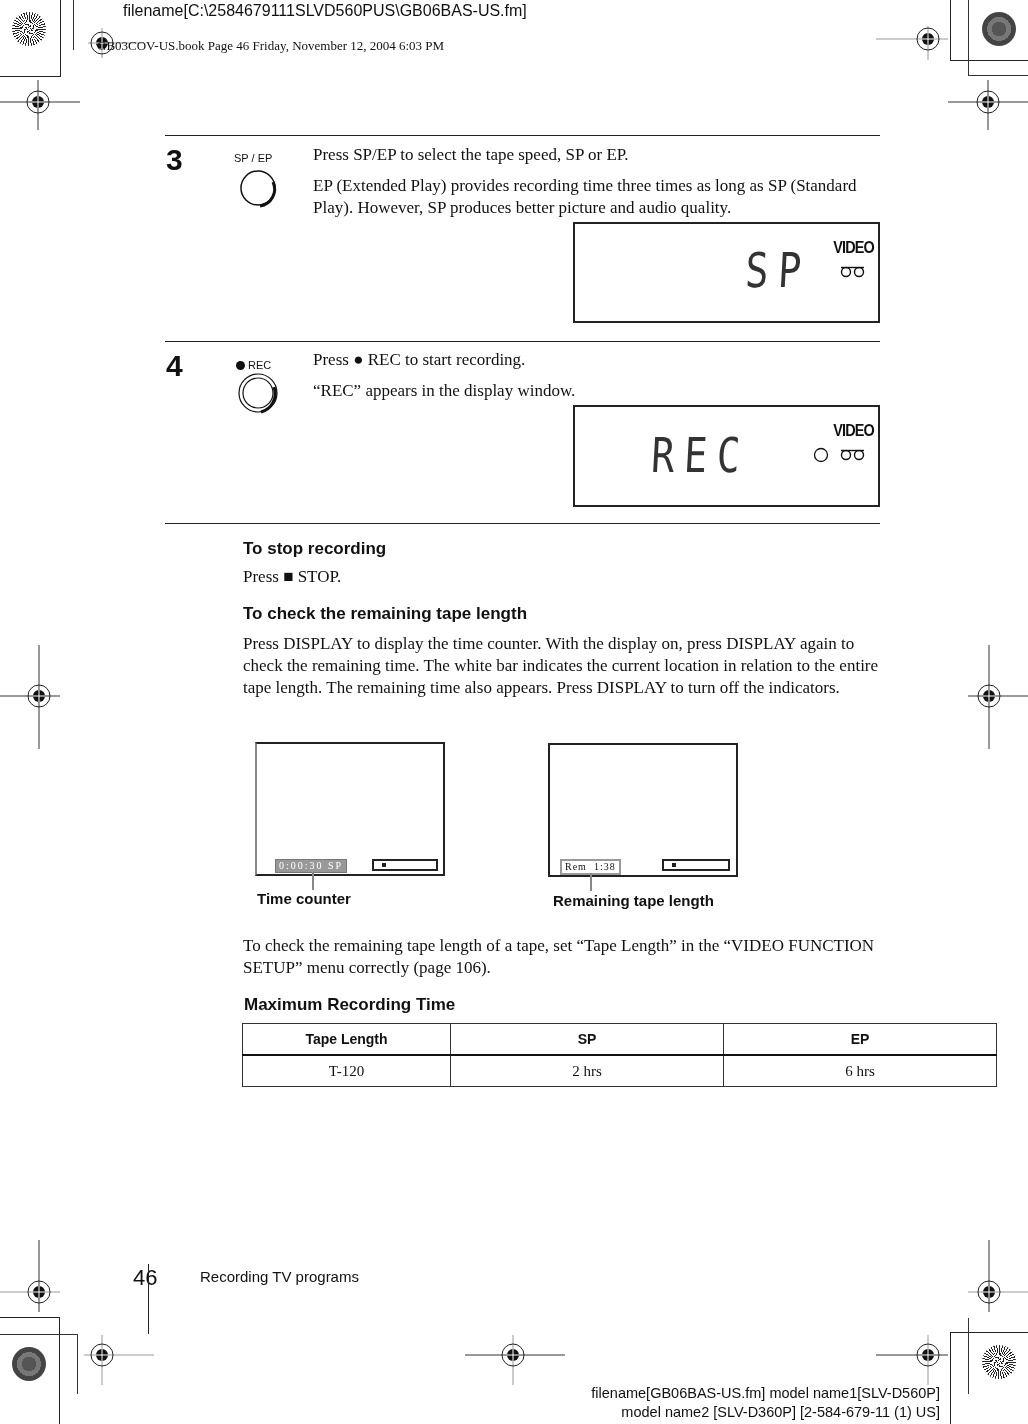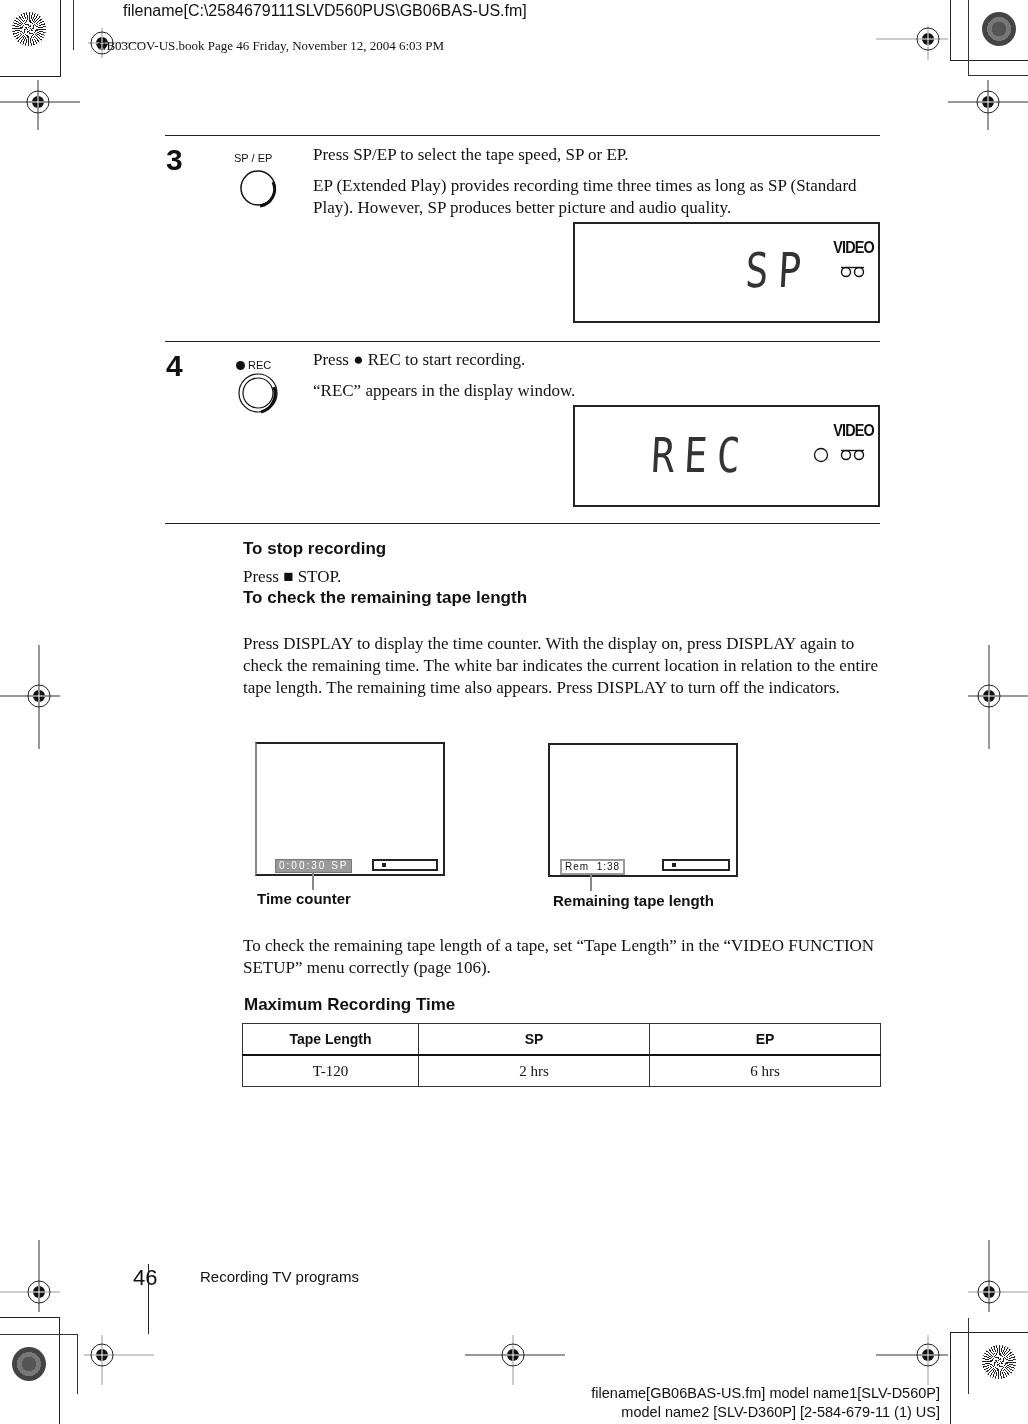--- a/index.html
+++ b/index.html
@@ -14,21 +14,21 @@
   .crop-box { position:absolute; border:1px solid #222; }
   .rosette { position:absolute; width:34px; height:34px; border-radius:50%; }
   .step-num { position:absolute; font-family:"Liberation Sans", sans-serif; font-weight:bold; font-size:30px; }
   .btn-label { position:absolute; font-family:"Liberation Sans", sans-serif; font-size:11px; }
   .para { position:absolute; font-size:17px; line-height:22px; }
   .heading { position:absolute; font-family:"Liberation Sans", sans-serif; font-weight:bold; font-size:17px; }
   .lcd { position:absolute; border:2px solid #222; background:#fff; }
   .lcd-video { position:absolute; font-family:"Liberation Sans", sans-serif; font-weight:bold; font-size:17px; letter-spacing:-1px; transform:scaleX(0.85); transform-origin:right top; }
   .lcd-seg { position:absolute; font-family:"DejaVu Sans Mono", monospace; font-size:48px; font-weight:300; letter-spacing:12px; color:#333; transform:scaleX(0.8) skewX(-4deg); transform-origin:left top; }
   .tv { position:absolute; border:2px solid #222; background:#fff; }
-  .tv-readout { position:absolute; font-family:Liberation Sans, sans-serif; font-size:10px; letter-spacing:2px; padding:0 3px; line-height:12px; }
+  .tv-readout { position:absolute; font-family:Liberation Serif, serif; font-size:10px; letter-spacing:2px; padding:0 3px; line-height:12px; }
   .tv-bar { position:absolute; border:2px solid #222; height:8px; }
   .tv-bar i { position:absolute; left:8px; top:2px; width:4px; height:4px; background:#222; }
   .callout { position:absolute; width:2px; background:#888; }
   .tv-caption { position:absolute; font-family:"Liberation Sans", sans-serif; font-weight:bold; font-size:15px; }
   table.rec { position:absolute; border-collapse:collapse; }
   table.rec th, table.rec td { border:1px solid #333; text-align:center; height:30px; padding:0; }
   table.rec th { font-family:"Liberation Sans", sans-serif; font-weight:bold; font-size:14px; border-bottom:2px solid #111; }
   table.rec td { font-family:"Liberation Serif", serif; font-size:15px; }
 </style>
 </head>
@@ -191,21 +191,21 @@
         <circle cx="20" cy="6" r="4.5" fill="none" stroke="#111" stroke-width="1.4"></circle>
         <line x1="2" y1="1.5" x2="25" y2="1.5" stroke="#111" stroke-width="1.4"></line>
       </svg>
   </div>
 </div>
 <div class="hl" style="left:165px;top:523px;width:715px;background:#222;"></div>
 
 <div class="heading" style="left:243px;top:539px;">To stop recording</div>
 <div class="para" style="left:243px;top:566px;">Press ■ STOP.</div>
 
-<div class="heading" style="left:243px;top:588px;text-align:center;">To check the remaining tape length</div>
+<div class="heading" style="left:243px;top:604px;text-align:center;">To check the remaining tape length</div>
 <div class="para" style="left:243px;top:633px;width:640px;">Press DISPLAY to display the time counter.  With the display on, press DISPLAY again to check the remaining time.  The white bar indicates the current location in relation to the entire tape length.  The remaining time also appears.  Press DISPLAY to turn off the indicators.</div>
 
 <div class="tv" style="left:255px;top:742px;width:186px;height:130px;border-left-color:#888;">
   <div class="tv-readout" style="left:18px;top:115px;background:#999;color:#fff;border:1px solid #777;">0:00:30 SP</div>
   <div class="tv-bar" style="left:115px;top:115px;width:62px;">
       <i></i>
     </div>
 </div>
 <div class="callout" style="left:312px;top:872px;height:18px;"></div>
 <div class="tv-caption" style="left:257px;top:890px;">Time counter</div>
@@ -215,21 +215,21 @@
   <div class="tv-bar" style="left:112px;top:114px;width:64px;">
       <i></i>
     </div>
 </div>
 <div class="callout" style="left:590px;top:873px;height:18px;"></div>
 <div class="tv-caption" style="left:553px;top:892px;">Remaining tape length</div>
 
 <div class="para" style="left:243px;top:935px;width:640px;">To check the remaining tape length of a tape, set “Tape Length” in the “VIDEO FUNCTION SETUP” menu correctly (page 106).</div>
 
 <div class="heading" style="left:244px;top:995px;">Maximum Recording Time</div>
-<table class="rec" style="left:242px;top:1023px;width:639px;">
+<table class="rec" style="left:242px;top:1023px;width:755px;">
   <colgroup>
       <col style="width:176px">
       <col style="width:231px">
       <col style="width:231px">
     </colgroup>
   <thead>
     <tr>
       <th>Tape Length</th>
       <th>SP</th>
       <th>EP</th>

